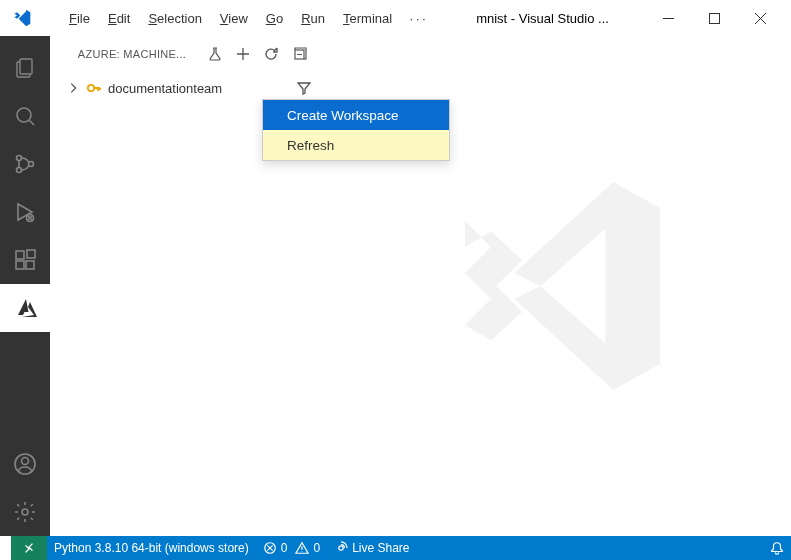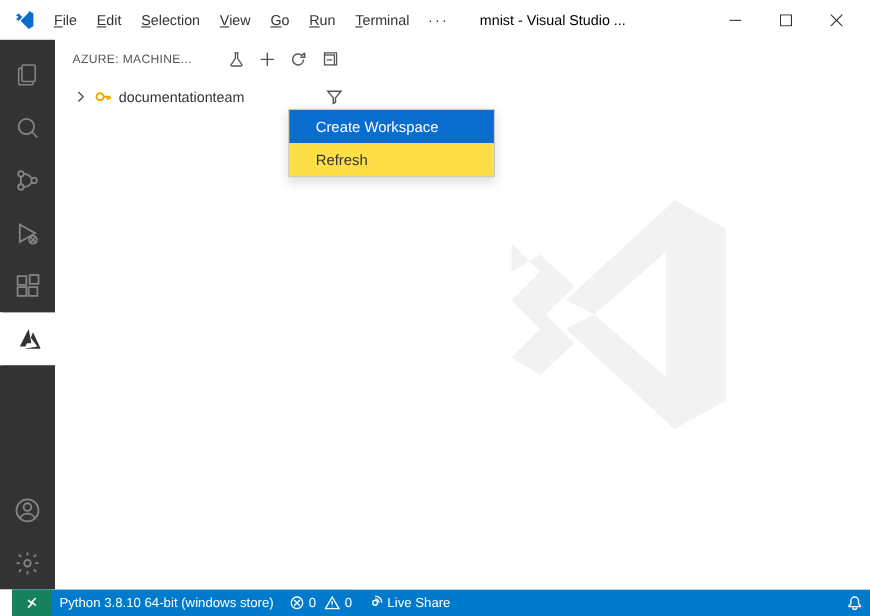--- a/index.html
+++ b/index.html
@@ -1,57 +1,57 @@
 <!DOCTYPE html>
 <html><head>
   <meta charset="utf-8">
   <style>
     * { margin: 0; padding: 0; box-sizing: border-box; font-family: "Segoe UI", sans-serif; }
     body { width: 791px; height: 560px; overflow: hidden; background: #fff; display: flex; flex-direction: column; }
     
     
-    .titlebar { height: 36px; background: #fff; display: flex; align-items: center; padding: 0 8px; color: #333; font-size: 13px; }
+    .titlebar { height: 36px; background: #fff; display: flex; align-items: center; padding: 0 8px; color: #333; font-size: 13px; gap: 20px; }
     .titlebar .logo { width: 20px; height: 20px; margin: 0 8px 0 4px; }
     .menu-items { display: flex; gap: 0; }
     .menu-item { padding: 4px 9px; cursor: pointer; }
     .mnemonic { text-decoration: underline; }
     .title-center { flex: 1; text-align: left; padding-left: 20px; color: #000000; }
     .ellipsis-btn { padding: 4px 8px; letter-spacing: 2px; cursor: pointer; }
     .window-controls { display: flex; gap: 0; margin-left: auto; }
     .win-ctrl { width: 46px; height: 36px; display: flex; align-items: center; justify-content: center; cursor: pointer; color: #333; }
     
     
     .main { flex: 1; display: flex; overflow: hidden; }
     
     
     .activitybar { width: 50px; background: #333333; display: flex; flex-direction: column; align-items: center; padding-top: 8px; }
     .activitybar .spacer { flex: 1; }
     .act-item { width: 50px; height: 48px; display: flex; align-items: center; justify-content: center; cursor: pointer; color: #858585; position: relative; }
     .act-item.azure-active { background: #fff; color: #333; }
     .act-item.azure-active::before { content: ""; position: absolute; left: 0; top: 0; bottom: 0; width: 2px; background: #fff; }
     
     
-    .sidebar { width: 270px; background: #fff; border-right: none; display: flex; flex-direction: column; }
+    .sidebar { width: 270px; background: #fff; border-right: none; display: flex; flex-direction: column; text-align: center; }
     .sidebar-header { height: 36px; display: flex; align-items: center; padding: 0 10px 0 16px; color: #555; font-size: 11px; gap: 6px; }
     .sidebar-title { flex: 1; letter-spacing: 0.3px; }
     .sb-action { width: 22px; height: 22px; display: flex; align-items: center; justify-content: center; cursor: pointer; color: #555; }
     
     .tree { padding: 4px 8px; font-size: 13px; }
     .tree-row { display: flex; align-items: center; height: 24px; gap: 6px; padding-left: 8px; cursor: pointer; }
     .chev { color: #555; }
     .keyicon { color: #f0a800; }
     .tree-label { color: #333; }
     .filter-icon { margin-left: auto; color: #555; }
     
     
     .editor { flex: 1; background: #fff; position: relative; display: flex; align-items: center; justify-content: center; }
     .watermark { opacity: 1; }
     
     
-    .context-menu { position: absolute; left: 262px; top: 99px; width: 188px; background: #fde047; border: 1px solid #ccc; box-shadow: 0 4px 10px rgba(0,0,0,0.15); font-size: 13.5px; z-index: 100; }
+    .context-menu { position: absolute; left: 262px; top: 99px; width: 188px; background: #fef9c3; border: 1px solid #ccc; box-shadow: 0 4px 10px rgba(0,0,0,0.15); font-size: 13.5px; z-index: 100; }
     .ctx-item { height: 30px; display: flex; align-items: center; padding: 0 24px; cursor: pointer; color: #333; }
     .ctx-item.selected { background: #0a6cce; color: #fff; }
     
     
     .statusbar { height: 24px; background: #007acc; color: #fff; display: flex; align-items: center; font-size: 12px; margin-left: 11px; }
     .remote-ind { width: 36px; height: 24px; background: #16825d; display: flex; align-items: center; justify-content: center; }
     .status-item { padding: 0 7px; display: flex; align-items: center; gap: 4px; height: 24px; cursor: pointer; }
     .status-spacer { flex: 1; }
     
     svg { display: block; }

